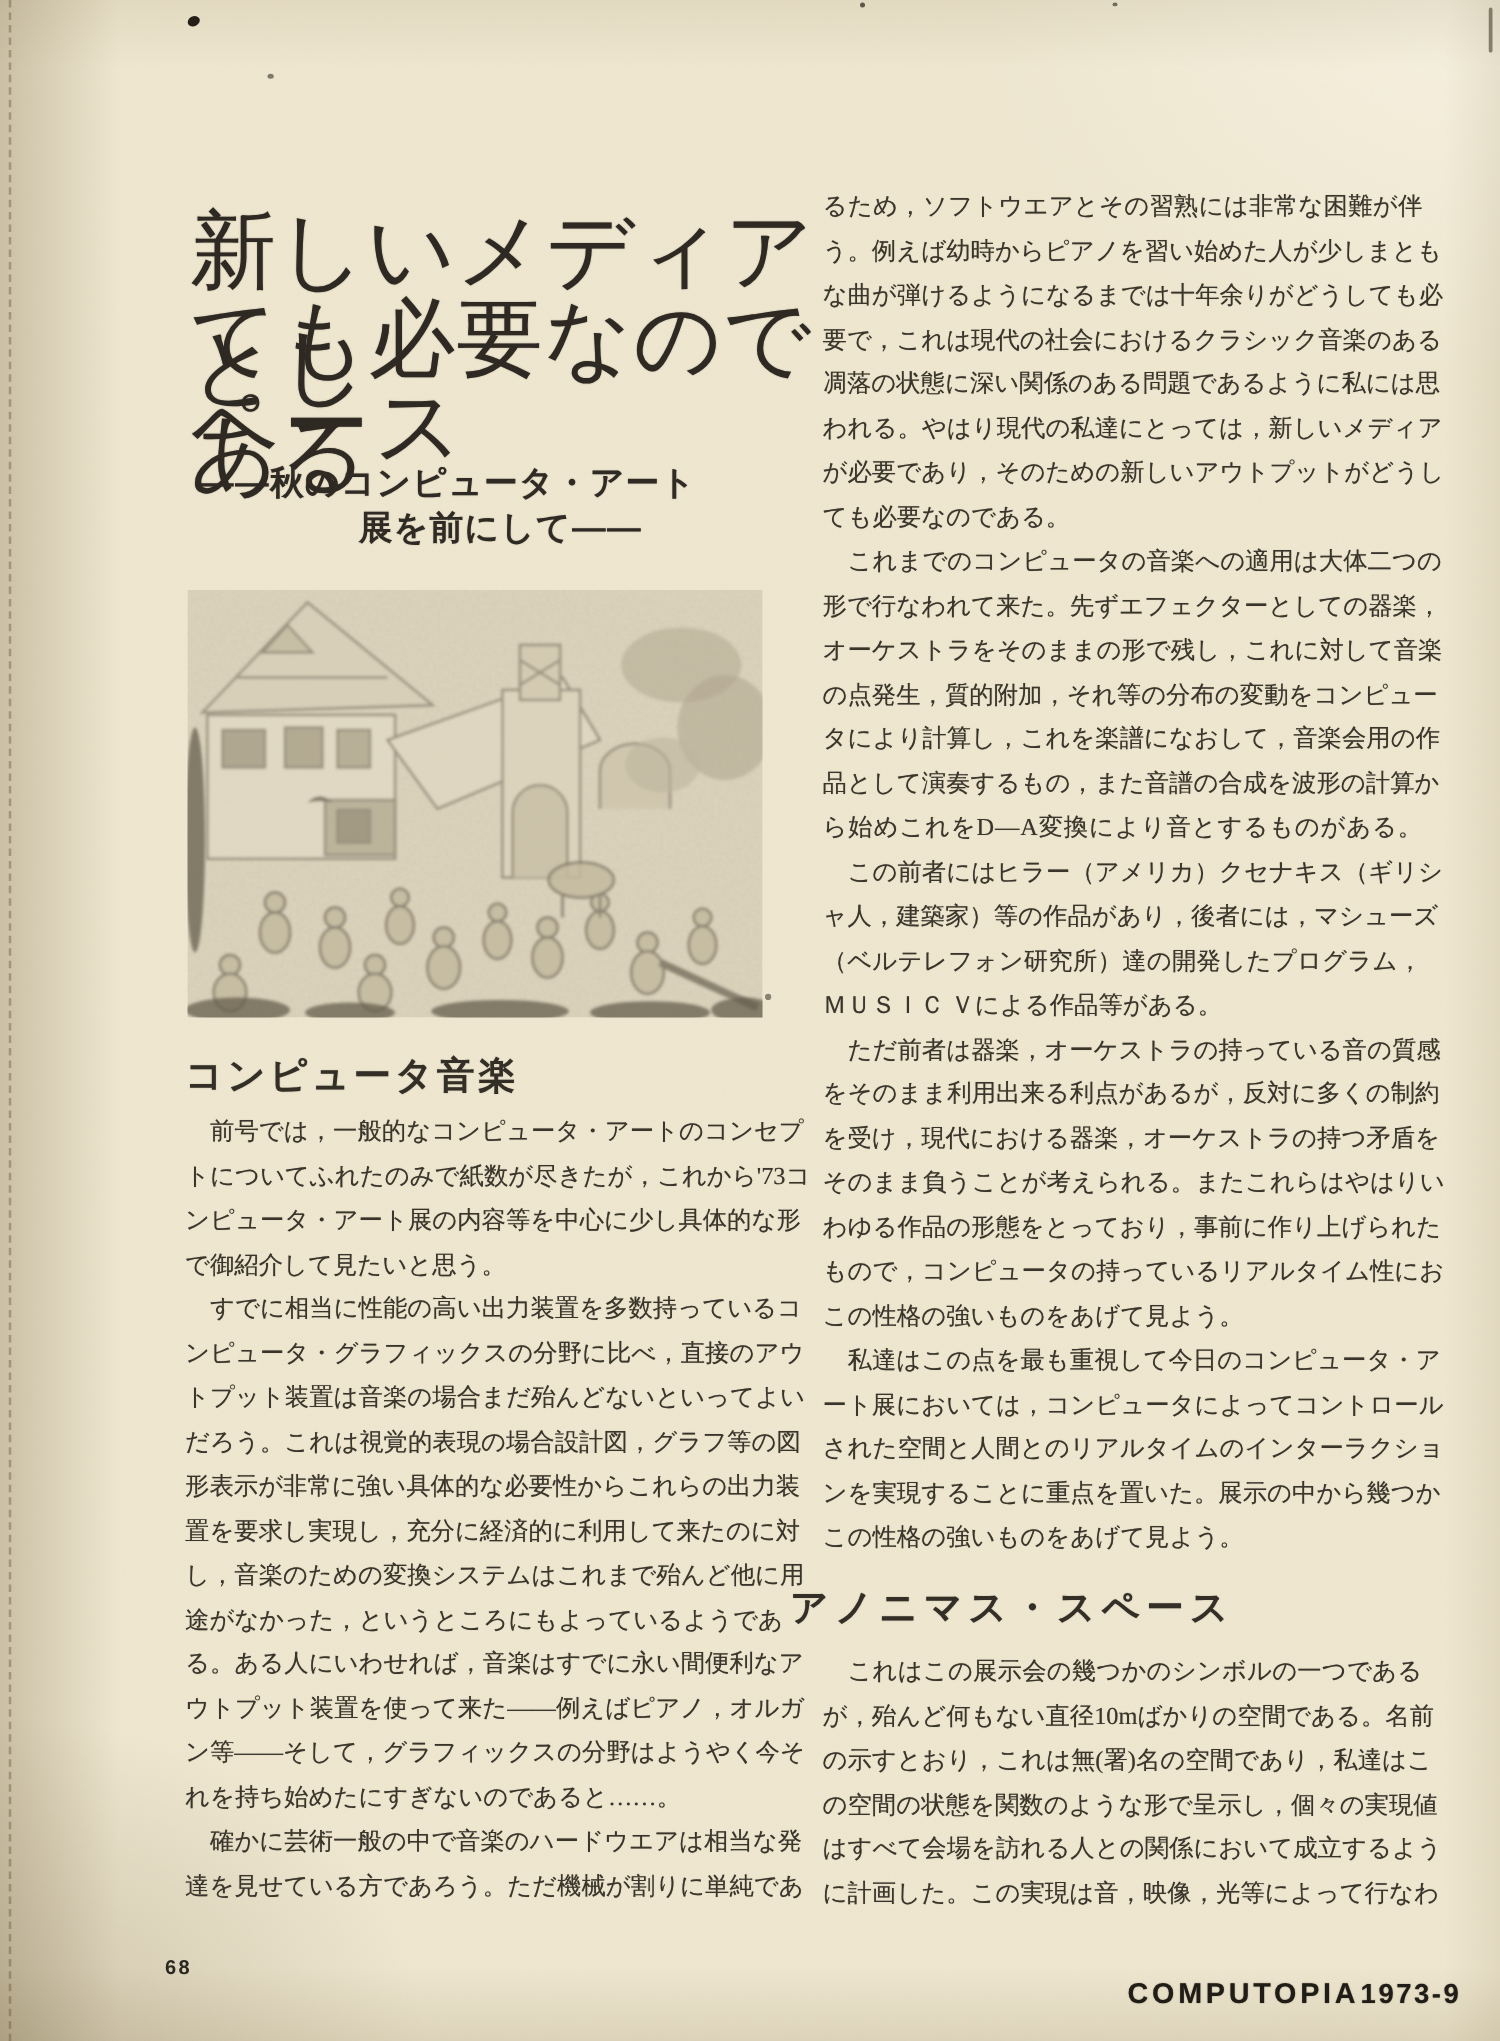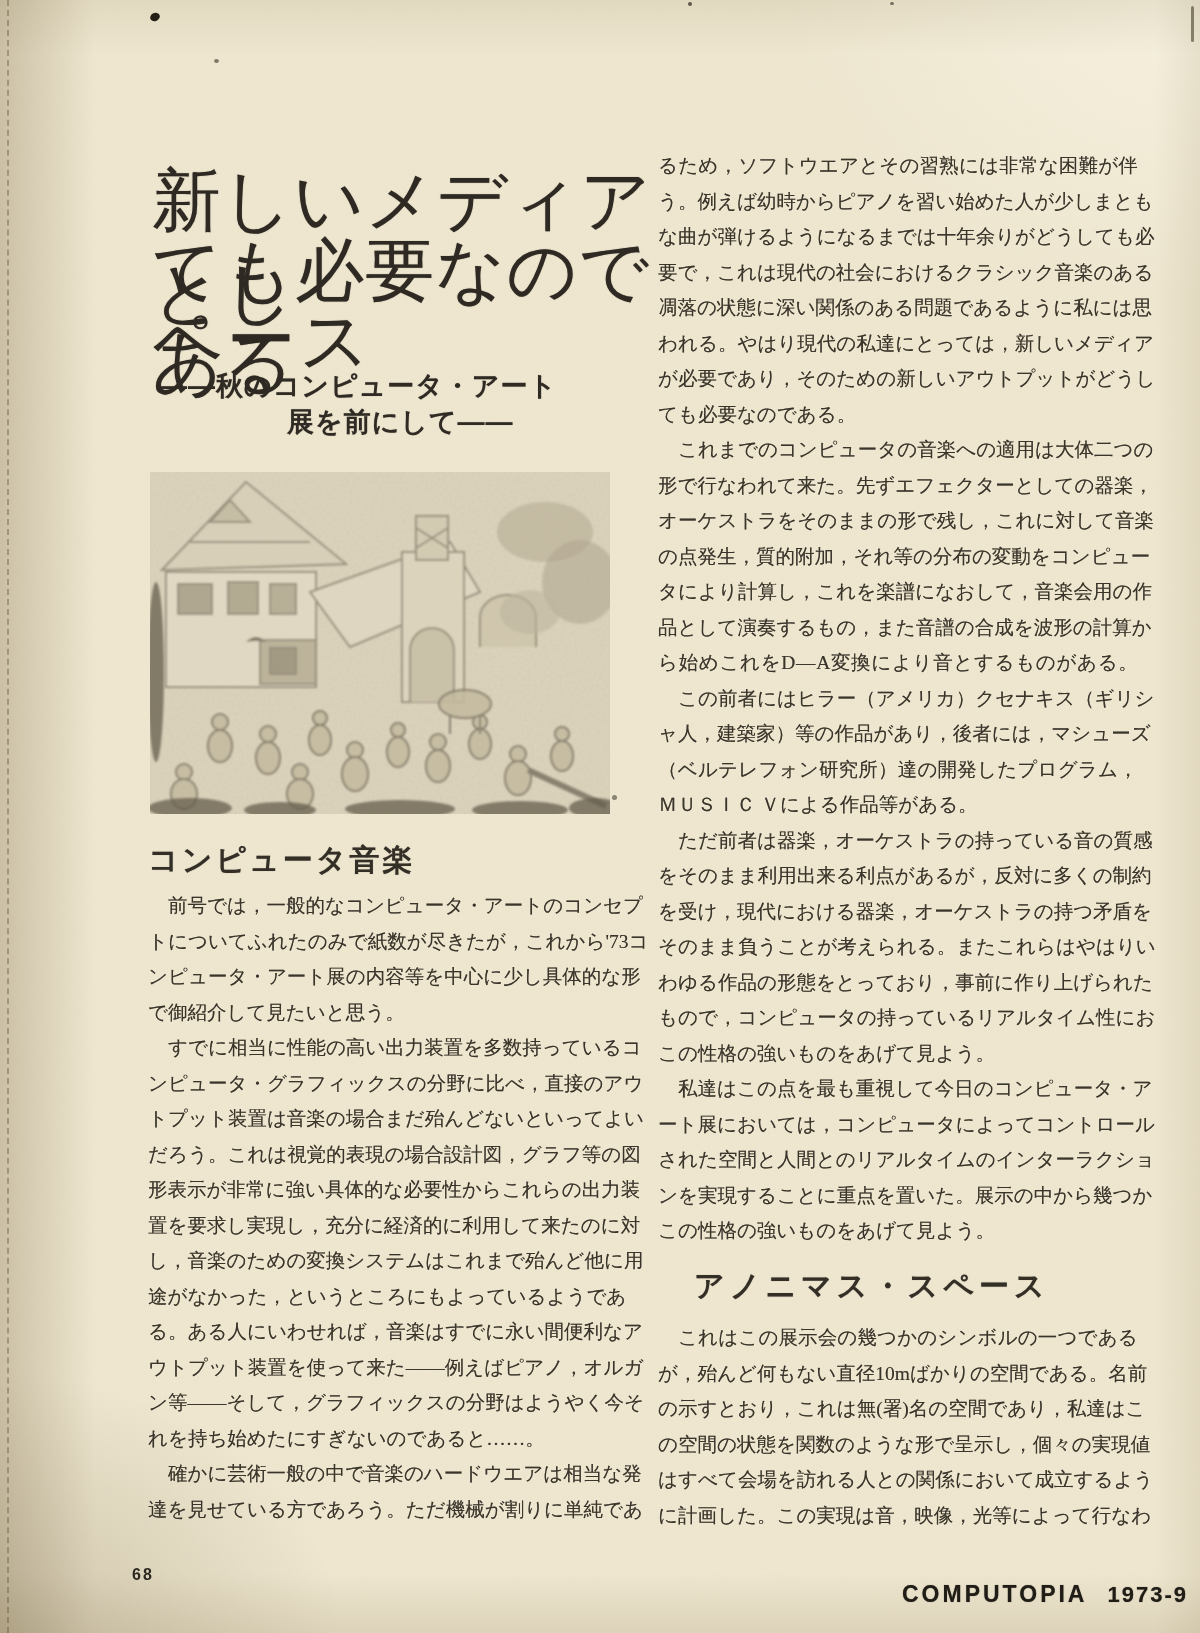--- a/index.html
+++ b/index.html
@@ -52,21 +52,21 @@
     font-family:"Liberation Sans","DejaVu Sans",sans-serif;
     font-weight:700;font-size:16px;letter-spacing:2px;color:#2b2822;
   }
   .footer-logo{
     left:902px;top:1581px;white-space:nowrap;
     font-family:"Liberation Sans","DejaVu Sans",sans-serif;
     font-weight:700;color:#201d17;
     text-shadow:0 0 1px rgba(32,29,23,.6);
   }
   .footer-logo .brand{font-size:23px;letter-spacing:3px;text-align:right;}
-  .footer-logo .issue{font-size:22px;letter-spacing:2px;margin-left:20px;}
+  .footer-logo .issue{font-size:22px;letter-spacing:2px;margin-left:1px;}
 
   .edge-dashes{
     left:7px;top:0;height:1633px;width:0;
     border-left:2px dashed rgba(96,74,40,.38);
   }
   .speck{background:#241f17;border-radius:50%;}
   .sp1{left:150px;top:13px;width:10px;height:8px;transform:rotate(-25deg);}
   .sp2{left:214px;top:59px;width:5px;height:4px;opacity:.55;}
   .sp3{left:688px;top:2px;width:4px;height:4px;opacity:.7;}
   .sp4{left:890px;top:2px;width:4px;height:3px;opacity:.6;}
@@ -1344,21 +1344,21 @@
           <span>の</span>
           <span>中</span>
           <span>か</span>
           <span>ら</span>
           <span>幾</span>
           <span>つ</span>
           <span>か</span>
         </div>
         <div class="tline">この性格の強いものをあげて見よう。</div>
       </div>
-    <div class="abs sec-heading" style="left:694px;top:1266px;letter-spacing:5px;text-align:right;">アノニマス・スペース</div>
+    <div class="abs sec-heading" style="left:632px;top:1266px;letter-spacing:5px;text-align:right;">アノニマス・スペース</div>
     <div class="col" style="left:658px;top:1320px;width:480px;">
         <div class="tline indent just">
           <span>こ</span>
           <span>れ</span>
           <span>は</span>
           <span>こ</span>
           <span>の</span>
           <span>展</span>
           <span>示</span>
           <span>会</span>

